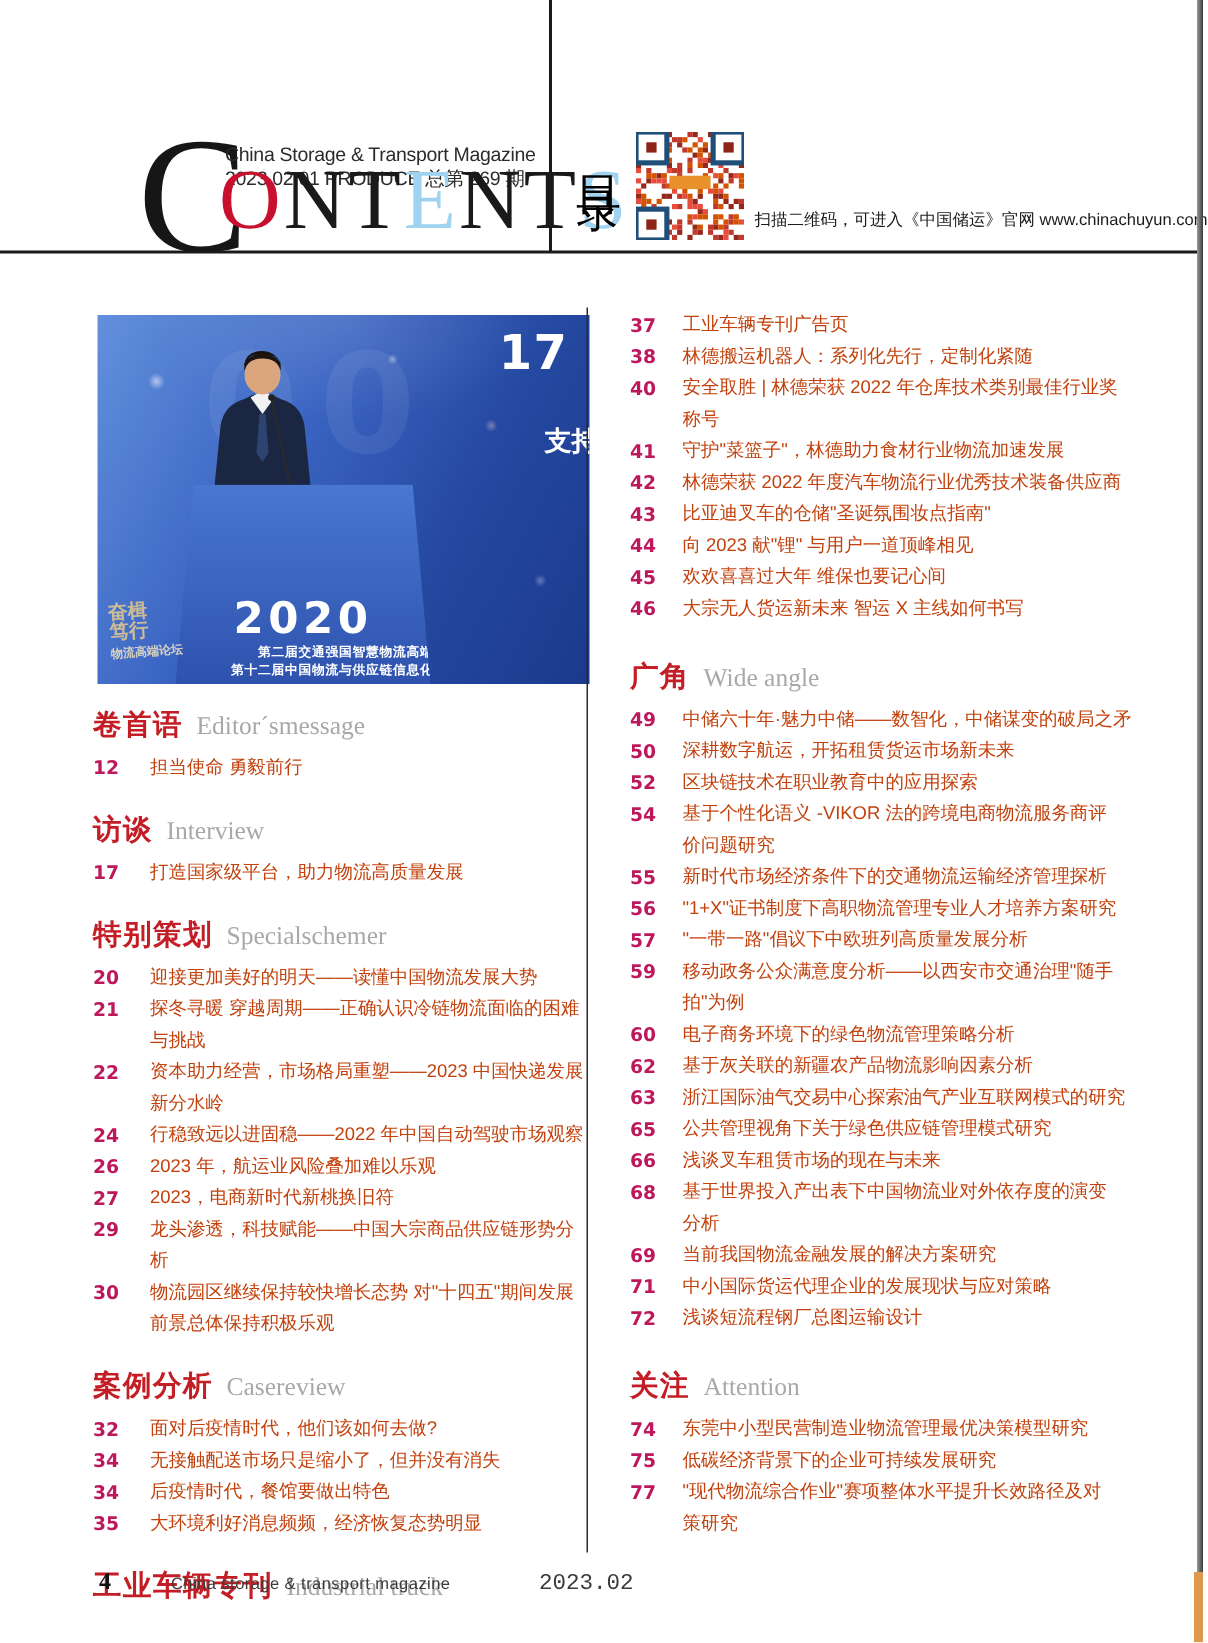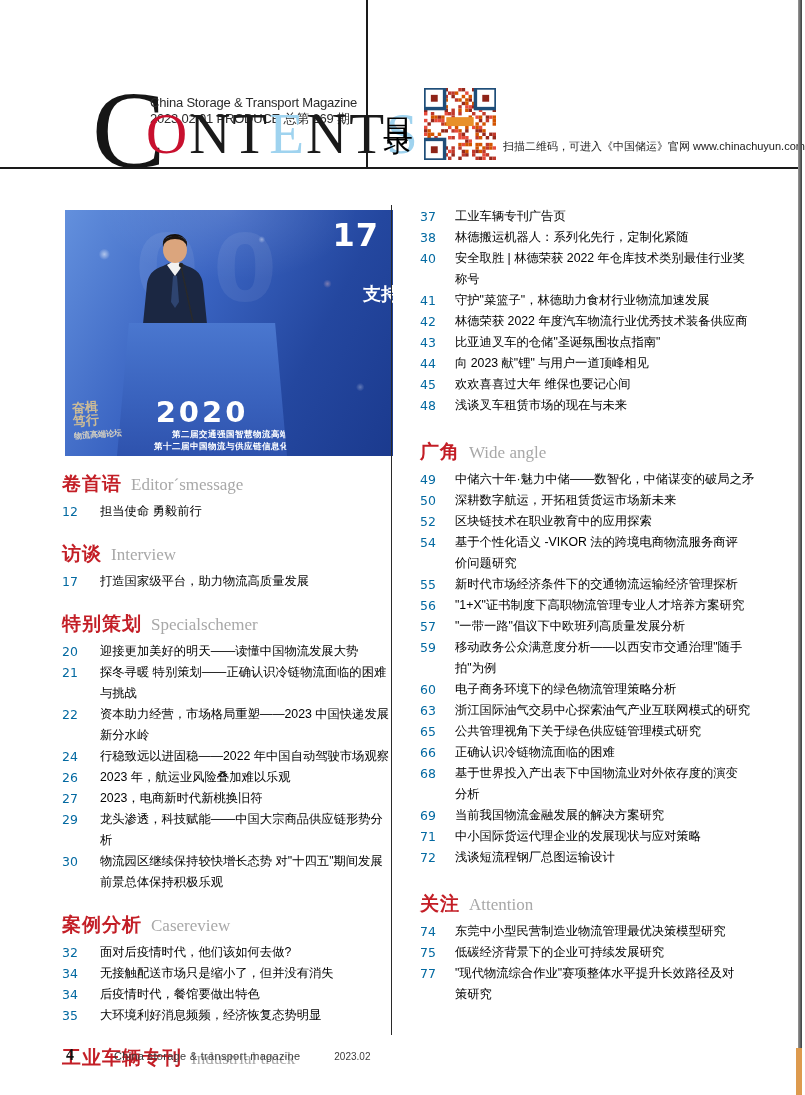--- a/index.html
+++ b/index.html
@@ -56,29 +56,29 @@
   .col-left{position:absolute;left:62px;top:472px;width:330px;}
   .col-right{position:absolute;left:420px;top:206px;width:363px;}
   .col-divider{position:absolute;left:391px;top:205px;width:1px;height:830px;background:#2a2a2a;}
 
   .section{margin-bottom:20px;}
   .col-right .section{margin-bottom:24px;}
   .sec-head{line-height:24px;margin-bottom:4px;}
   .sec-cn{color:#c31e26;font-weight:bold;font-size:19px;letter-spacing:1px;}
   .sec-en{font-family:"Liberation Serif",serif;color:#a8a8a8;font-size:17px;margin-left:9px;}
   .item{display:flex;font-size:12.3px;line-height:21px;}
-  .item-no{width:38px;flex-shrink:0;font-weight:normal;color:#0369a1;font-family:"DejaVu Sans",sans-serif;font-size:12.5px;}
+  .item-no{width:38px;flex-shrink:0;font-weight:bold;color:#be185d;font-family:"DejaVu Sans",sans-serif;font-size:12.5px;}
   .col-right .item-no{width:35px;}
-  .item-title{color:#000000;white-space:pre-wrap;}
+  .item-title{color:#c2410c;white-space:pre-wrap;}
 
   
   .footer{position:absolute;left:66px;top:1046px;display:flex;align-items:baseline;}
   .footer-page{font-family:"Liberation Serif",serif;font-size:16px;font-weight:bold;color:#111;}
   .footer-mag{font-size:11px;color:#3a3a3a;margin-left:40px;letter-spacing:0.3px;}
-  .footer-issue{font-size:10px;color:#3a3a3a;margin-left:34px;}
+  .footer-issue{font-size:15px;color:#3a3a3a;margin-left:59px;font-family:Liberation Mono, monospace;}
 
   
   .edge-dark{position:absolute;left:798px;top:0;width:4px;height:1048px;
              background:linear-gradient(to right,#9a9a9a,#3c3c3c);}
   .edge-orange{position:absolute;left:796px;top:1048px;width:6px;height:47px;background:#dd9a4e;}
 </style>
 </head>
 <body>
 
 <div class="page">
@@ -294,21 +294,21 @@
         </div>
       </div>
       <div class="section">
         <div class="sec-head"><span class="sec-cn">特别策划</span><span class="sec-en">Specialschemer</span></div>
         <div class="item">
           <span class="item-no">20</span>
           <span class="item-title">迎接更加美好的明天——读懂中国物流发展大势</span>
         </div>
         <div class="item">
           <span class="item-no">21</span>
-          <span class="item-title">探冬寻暖 特别策划——正确认识冷链物流面临的困难
+          <span class="item-title">探冬寻暖 穿越周期——正确认识冷链物流面临的困难
 与挑战</span>
         </div>
         <div class="item">
           <span class="item-no">22</span>
           <span class="item-title">资本助力经营，市场格局重塑——2023 中国快递发展
 新分水岭</span>
         </div>
         <div class="item">
           <span class="item-no">24</span>
           <span class="item-title">行稳致远以进固稳——2022 年中国自动驾驶市场观察</span>
@@ -384,22 +384,22 @@
         </div>
         <div class="item">
           <span class="item-no">44</span>
           <span class="item-title">向 2023 献"锂" 与用户一道顶峰相见</span>
         </div>
         <div class="item">
           <span class="item-no">45</span>
           <span class="item-title">欢欢喜喜过大年 维保也要记心间</span>
         </div>
         <div class="item">
-          <span class="item-no">48</span>
-          <span class="item-title">浅谈叉车租赁市场的现在与未来</span>
+          <span class="item-no">46</span>
+          <span class="item-title">大宗无人货运新未来 智运 X 主线如何书写</span>
         </div>
       </div>
       <div class="section">
         <div class="sec-head"><span class="sec-cn">广角</span><span class="sec-en">Wide angle</span></div>
         <div class="item">
           <span class="item-no">49</span>
           <span class="item-title">中储六十年·魅力中储——数智化，中储谋变的破局之矛</span>
         </div>
         <div class="item">
           <span class="item-no">50</span>
@@ -429,30 +429,34 @@
         <div class="item">
           <span class="item-no">59</span>
           <span class="item-title">移动政务公众满意度分析——以西安市交通治理"随手
 拍"为例</span>
         </div>
         <div class="item">
           <span class="item-no">60</span>
           <span class="item-title">电子商务环境下的绿色物流管理策略分析</span>
         </div>
         <div class="item">
+          <span class="item-no">62</span>
+          <span class="item-title">基于灰关联的新疆农产品物流影响因素分析</span>
+        </div>
+        <div class="item">
           <span class="item-no">63</span>
           <span class="item-title">浙江国际油气交易中心探索油气产业互联网模式的研究</span>
         </div>
         <div class="item">
           <span class="item-no">65</span>
           <span class="item-title">公共管理视角下关于绿色供应链管理模式研究</span>
         </div>
         <div class="item">
           <span class="item-no">66</span>
-          <span class="item-title">正确认识冷链物流面临的困难</span>
+          <span class="item-title">浅谈叉车租赁市场的现在与未来</span>
         </div>
         <div class="item">
           <span class="item-no">68</span>
           <span class="item-title">基于世界投入产出表下中国物流业对外依存度的演变
 分析</span>
         </div>
         <div class="item">
           <span class="item-no">69</span>
           <span class="item-title">当前我国物流金融发展的解决方案研究</span>
         </div>

